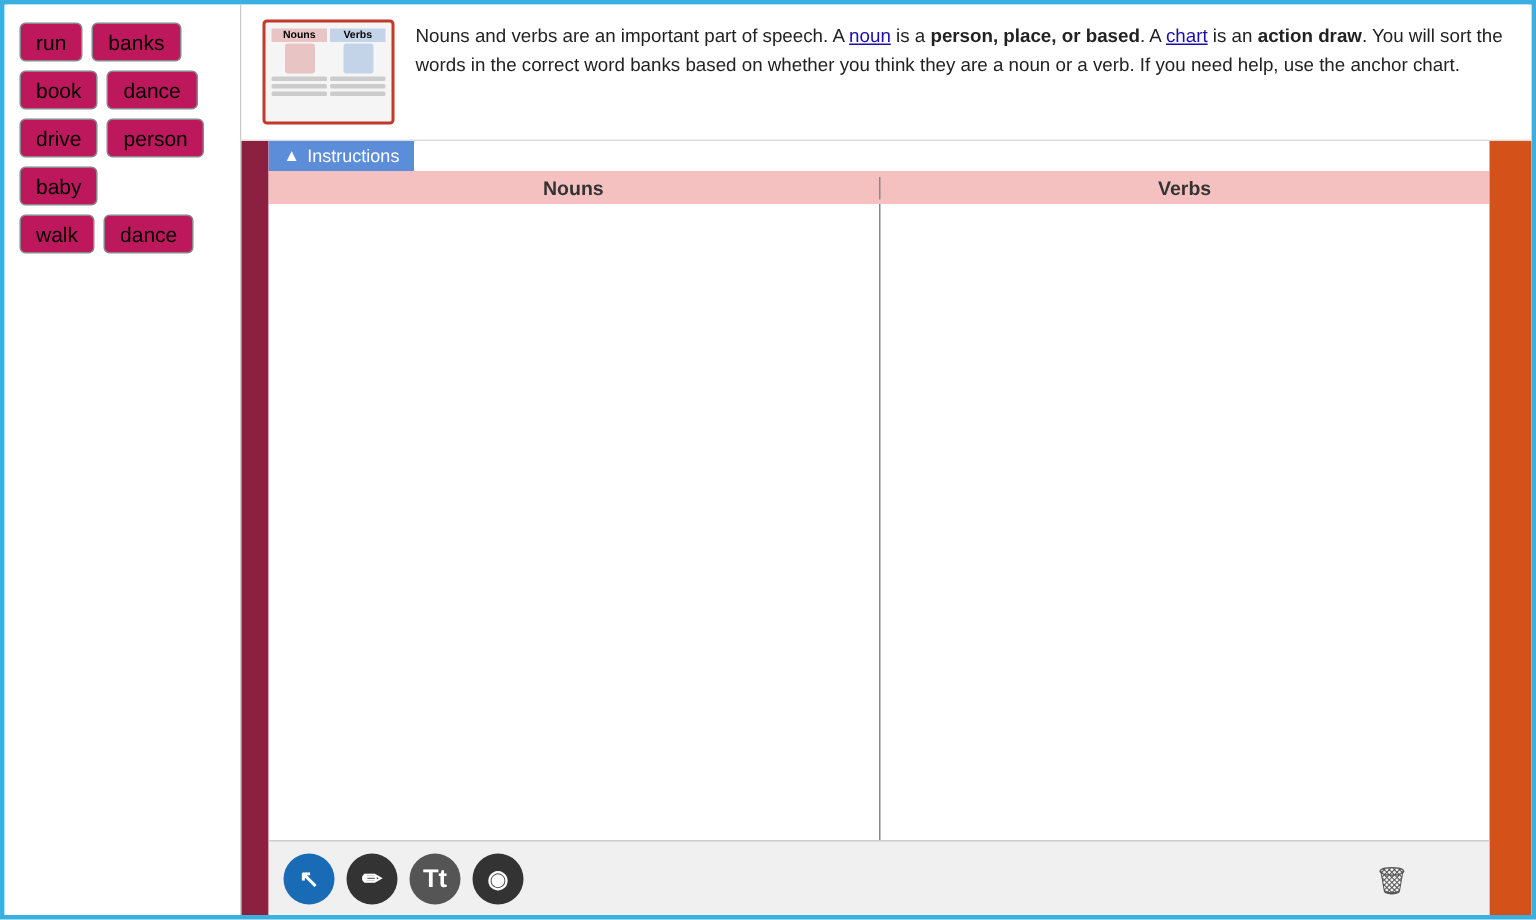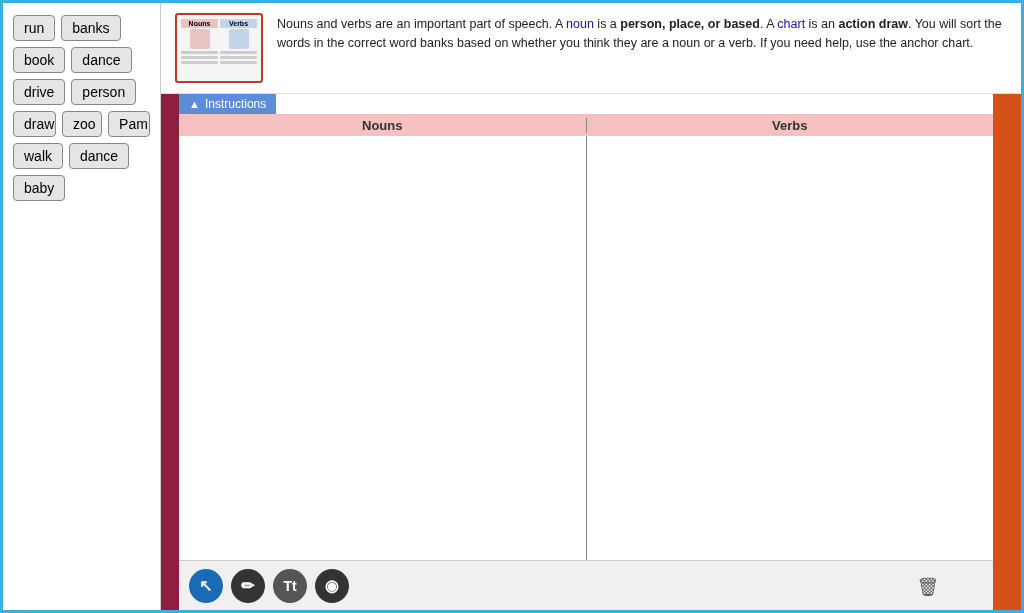--- a/index.html
+++ b/index.html
@@ -37,21 +37,21 @@
       flex-direction: row;
       gap: 6px;
     }
 
     .word-chip {
       border: 1.5px solid #888;
       border-radius: 4px;
       padding: 4px 10px;
       font-size: 14px;
       cursor: grab;
-      background: #e5e5e5;
+      background: #be185d;
       min-width: 40px;
       text-align: center;
     }
 
     
     .main-area {
       flex: 1;
       display: flex;
       flex-direction: column;
       position: relative;
@@ -126,20 +126,21 @@
     .instruction-text {
       font-size: 12.5px;
       line-height: 1.5;
       color: #222;
       flex: 1;
       padding-top: 2px;
     }
 
     .instruction-text a {
       color: #1a0dab;
+      text-decoration: underline;
       margin-top: 30px;
     }
 
     .instruction-text .bold-text {
       font-weight: bold;
     }
 
     
     .instructions-bar {
       background: #5b8dd9;
@@ -192,21 +193,21 @@
     }
 
     .tool-btn.dark {
       background: #333;
       color: #fff;
     }
 
     .tool-btn.text-btn {
       background: #555;
       color: #fff;
-      font-size: 14px;
+      font-size: 17px;
     }
 
     .trash-btn {
       position: absolute;
       right: 40px;
       bottom: 10px;
       width: 30px;
       height: 30px;
       border-radius: 4px;
       border: none;
@@ -297,30 +298,25 @@
     </div>
     <div class="word-row">
       <div class="word-chip">book</div>
       <div class="word-chip">dance</div>
     </div>
     <div class="word-row">
       <div class="word-chip">drive</div>
       <div class="word-chip">person</div>
     </div>
     <div class="word-row">
-      <div class="word-chip">draw</div>
-      <div class="word-chip">zoo</div>
-      <div class="word-chip">Pam</div>
+      <div class="word-chip">baby</div>
     </div>
     <div class="word-row">
       <div class="word-chip">walk</div>
       <div class="word-chip">dance</div>
-    </div>
-    <div class="word-row">
-      <div class="word-chip">baby</div>
     </div>
   </div>
 
   <div class="main-area">
 
     <div class="instruction-panel">
 
       <div class="anchor-chart-img">
         <div class="anchor-chart-inner">
           <div>

